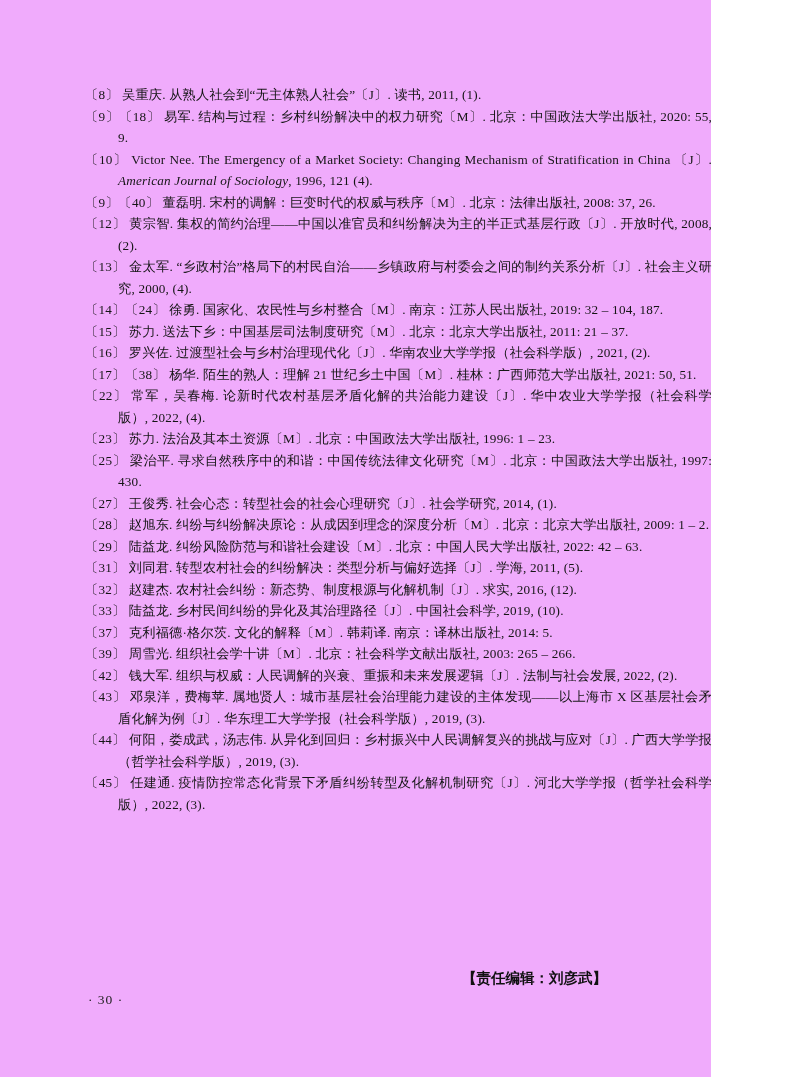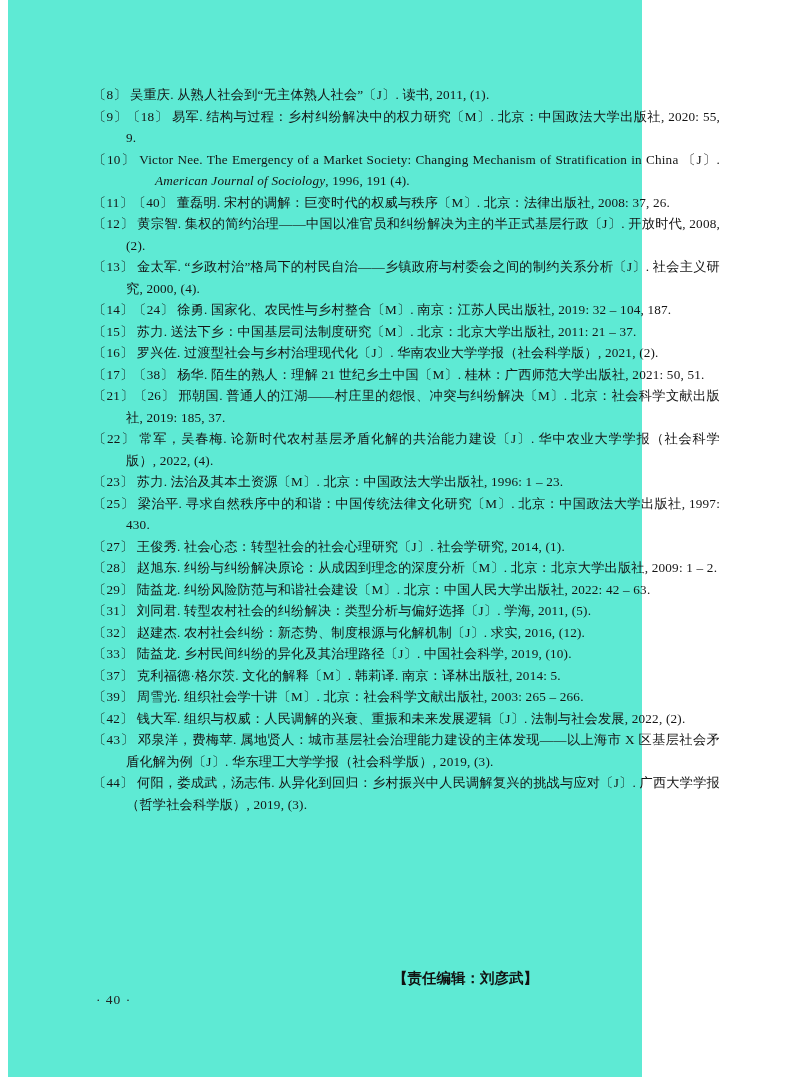--- a/index.html
+++ b/index.html
@@ -10,43 +10,42 @@
   body {
     width: 793px;
     height: 1077px;
     overflow: hidden;
     position: relative;
     font-family: "Liberation Serif", "DejaVu Serif", serif;
     color: #151515;
   }
   .page {
     position: absolute;
-    left: 8px; top: 0;
-    width: 634px;
+    left: 0; top: 0;
+    width: 711px;
     height: 1077px;
-    background: #5eead4;
+    background: #f0abfc;
   }
   .content {
     position: absolute;
     left: 85px;
     top: 84px;
     width: 627px;
   }
   .ref {
     margin: 0;
     padding-left: 33px;
     text-indent: -33px;
     font-size: 13.2px;
     line-height: 21.5px;
     text-align: justify;
     letter-spacing: 0.2px;
   }
   .ref .it {
     font-style: italic;
-    margin-left: 29px;
   }
   .editor-note {
     position: absolute;
     right: 104px;
     top: 969px;
     font-family: "Liberation Sans", "DejaVu Sans", sans-serif;
     font-weight: 700;
     font-size: 14.5px;
     color: #111;
     text-align: right;
@@ -60,41 +59,41 @@
     color: #222;
   }
 </style>
 </head>
 <body>
 
 <div class="page">
   <div class="content">
       <p class="ref"><span>〔8〕 吴重庆. 从熟人社会到“无主体熟人社会”〔J〕. 读书, 2011, (1).</span></p>
       <p class="ref"><span>〔9〕〔18〕 易军. 结构与过程：乡村纠纷解决中的权力研究〔M〕. 北京：中国政法大学出版社, 2020: 55, 9.</span></p>
-      <p class="ref"><span>〔10〕 Victor Nee. The Emergency of a Market Society: Changing Mechanism of Stratification in China 〔J〕. </span><span class="it">American Journal of Sociology</span><span>, 1996, 191 (4).</span></p>
-      <p class="ref"><span>〔11〕〔40〕 董磊明. 宋村的调解：巨变时代的权威与秩序〔M〕. 北京：法律出版社, 2008: 37, 26.</span></p>
+      <p class="ref"><span>〔10〕 Victor Nee. The Emergency of a Market Society: Changing Mechanism of Stratification in China 〔J〕. </span><span class="it">American Journal of Sociology</span><span>, 1996, 121 (4).</span></p>
+      <p class="ref"><span>〔9〕〔40〕 董磊明. 宋村的调解：巨变时代的权威与秩序〔M〕. 北京：法律出版社, 2008: 37, 26.</span></p>
       <p class="ref"><span>〔12〕 黄宗智. 集权的简约治理——中国以准官员和纠纷解决为主的半正式基层行政〔J〕. 开放时代, 2008, (2).</span></p>
       <p class="ref"><span>〔13〕 金太军. “乡政村治”格局下的村民自治——乡镇政府与村委会之间的制约关系分析〔J〕. 社会主义研究, 2000, (4).</span></p>
       <p class="ref"><span>〔14〕〔24〕 徐勇. 国家化、农民性与乡村整合〔M〕. 南京：江苏人民出版社, 2019: 32 – 104, 187.</span></p>
       <p class="ref"><span>〔15〕 苏力. 送法下乡：中国基层司法制度研究〔M〕. 北京：北京大学出版社, 2011: 21 – 37.</span></p>
       <p class="ref"><span>〔16〕 罗兴佐. 过渡型社会与乡村治理现代化〔J〕. 华南农业大学学报（社会科学版）, 2021, (2).</span></p>
       <p class="ref"><span>〔17〕〔38〕 杨华. 陌生的熟人：理解 21 世纪乡土中国〔M〕. 桂林：广西师范大学出版社, 2021: 50, 51.</span></p>
-      <p class="ref"><span>〔21〕〔26〕 邢朝国. 普通人的江湖——村庄里的怨恨、冲突与纠纷解决〔M〕. 北京：社会科学文献出版社, 2019: 185, 37.</span></p>
       <p class="ref"><span>〔22〕 常军，吴春梅. 论新时代农村基层矛盾化解的共治能力建设〔J〕. 华中农业大学学报（社会科学版）, 2022, (4).</span></p>
       <p class="ref"><span>〔23〕 苏力. 法治及其本土资源〔M〕. 北京：中国政法大学出版社, 1996: 1 – 23.</span></p>
       <p class="ref"><span>〔25〕 梁治平. 寻求自然秩序中的和谐：中国传统法律文化研究〔M〕. 北京：中国政法大学出版社, 1997: 430.</span></p>
       <p class="ref"><span>〔27〕 王俊秀. 社会心态：转型社会的社会心理研究〔J〕. 社会学研究, 2014, (1).</span></p>
       <p class="ref"><span>〔28〕 赵旭东. 纠纷与纠纷解决原论：从成因到理念的深度分析〔M〕. 北京：北京大学出版社, 2009: 1 – 2.</span></p>
       <p class="ref"><span>〔29〕 陆益龙. 纠纷风险防范与和谐社会建设〔M〕. 北京：中国人民大学出版社, 2022: 42 – 63.</span></p>
       <p class="ref"><span>〔31〕 刘同君. 转型农村社会的纠纷解决：类型分析与偏好选择〔J〕. 学海, 2011, (5).</span></p>
       <p class="ref"><span>〔32〕 赵建杰. 农村社会纠纷：新态势、制度根源与化解机制〔J〕. 求实, 2016, (12).</span></p>
       <p class="ref"><span>〔33〕 陆益龙. 乡村民间纠纷的异化及其治理路径〔J〕. 中国社会科学, 2019, (10).</span></p>
       <p class="ref"><span>〔37〕 克利福德·格尔茨. 文化的解释〔M〕. 韩莉译. 南京：译林出版社, 2014: 5.</span></p>
       <p class="ref"><span>〔39〕 周雪光. 组织社会学十讲〔M〕. 北京：社会科学文献出版社, 2003: 265 – 266.</span></p>
       <p class="ref"><span>〔42〕 钱大军. 组织与权威：人民调解的兴衰、重振和未来发展逻辑〔J〕. 法制与社会发展, 2022, (2).</span></p>
       <p class="ref"><span>〔43〕 邓泉洋，费梅苹. 属地贤人：城市基层社会治理能力建设的主体发现——以上海市 X 区基层社会矛盾化解为例〔J〕. 华东理工大学学报（社会科学版）, 2019, (3).</span></p>
       <p class="ref"><span>〔44〕 何阳，娄成武，汤志伟. 从异化到回归：乡村振兴中人民调解复兴的挑战与应对〔J〕. 广西大学学报（哲学社会科学版）, 2019, (3).</span></p>
+      <p class="ref"><span>〔45〕 任建通. 疫情防控常态化背景下矛盾纠纷转型及化解机制研究〔J〕. 河北大学学报（哲学社会科学版）, 2022, (3).</span></p>
     </div>
 
   <div class="editor-note">【责任编辑：刘彦武】</div>
 
-  <div class="page-number">· 40 ·</div>
+  <div class="page-number">· 30 ·</div>
 </div>
 
 </body></html>

